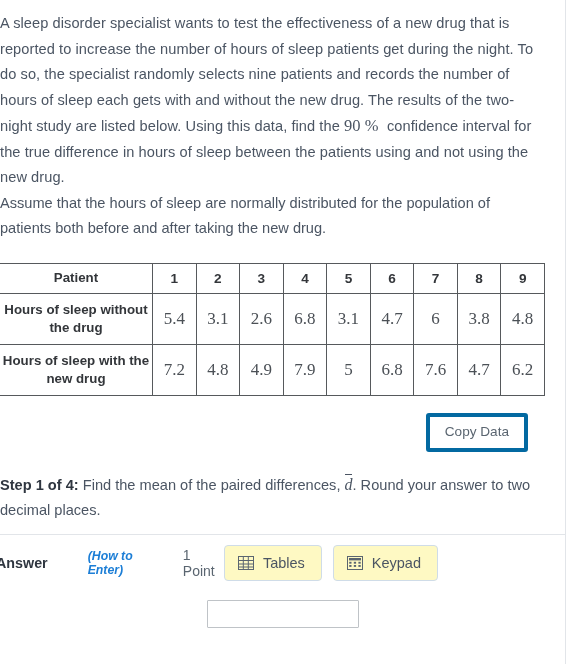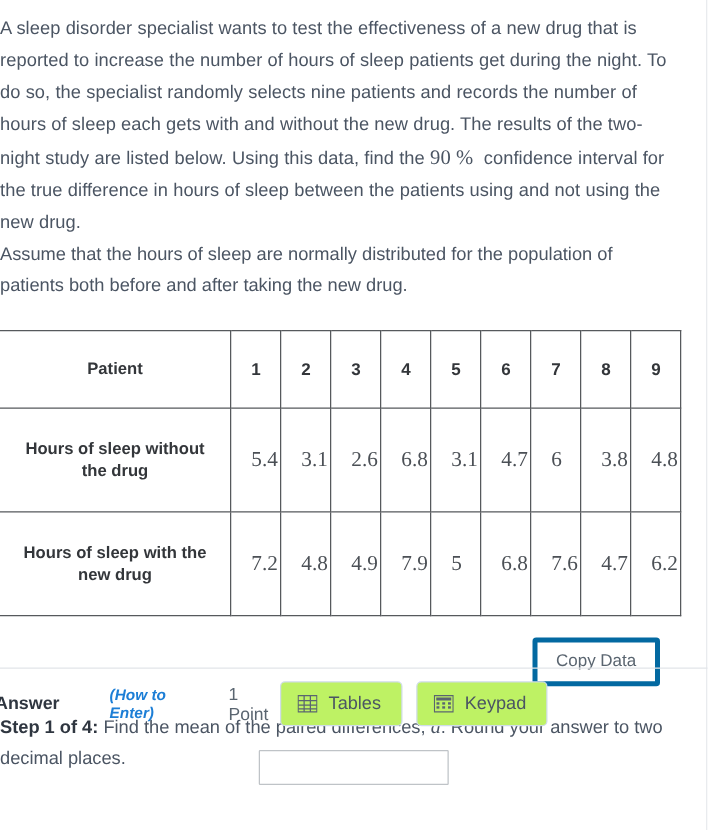--- a/index.html
+++ b/index.html
@@ -103,21 +103,21 @@
   table.data-table {
     border-collapse: collapse;
     table-layout: fixed;
     width: 546px;
     margin-left: -1px;
   }
   table.data-table td {
     border: 1px solid #56595c;
     text-align: center;
     vertical-align: middle;
-    padding: 16px;
+    padding: 0;
   }
   .row-label {
     width: 152px;
     font-weight: bold;
     font-size: 13.3px;
     line-height: 18px;
     color: #33363a;
     padding: 6px 4px;
   }
   .col-head {
@@ -203,21 +203,21 @@
     margin-left: 16px;
   }
   .bar-spacer { flex: 1; }
   .tool-btn {
     display: inline-flex;
     align-items: center;
     gap: 9px;
     font-family: "Liberation Sans", sans-serif;
     font-size: 14.5px;
     color: #4b5563;
-    background: #bef264;
+    background: #fef9c3;
     border: 1px solid #cfdce8;
     border-radius: 4px;
     padding: 8px 16px 8px 13px;
     cursor: pointer;
     line-height: 18px;
   }
   .tool-btn + .tool-btn { margin-left: 11px; }
   .tool-btn .gi { display: block; width: 16px; height: 16px; }
   .tool-btn .gi svg { display: block; }
   .btns-right { padding-right: 18px; display: flex; }

